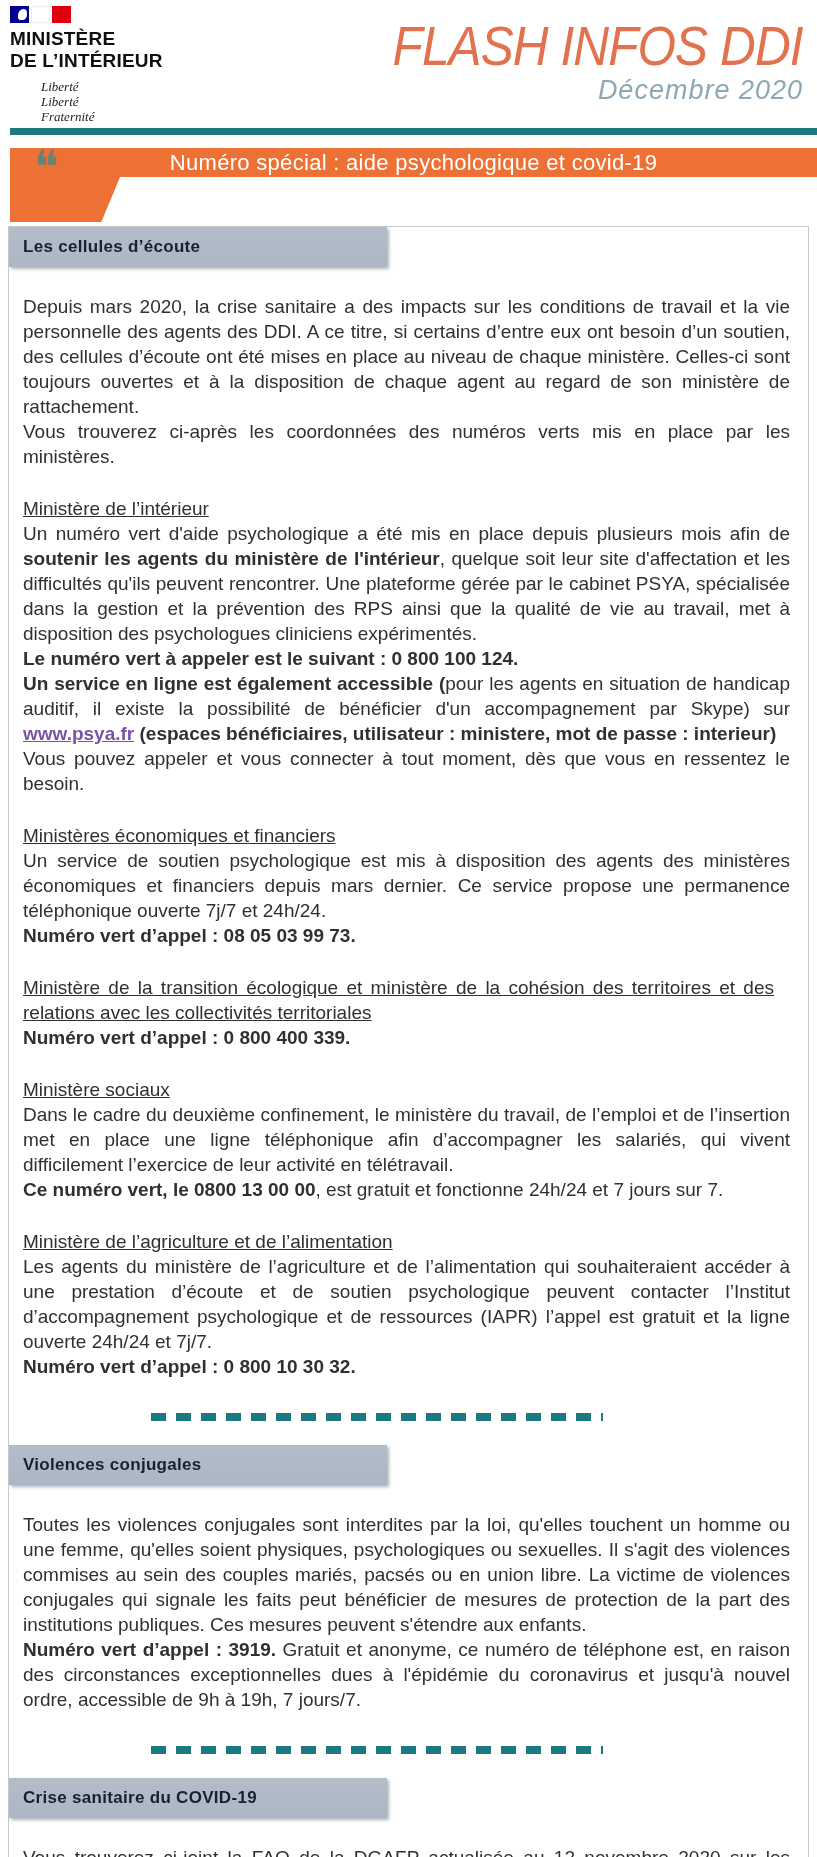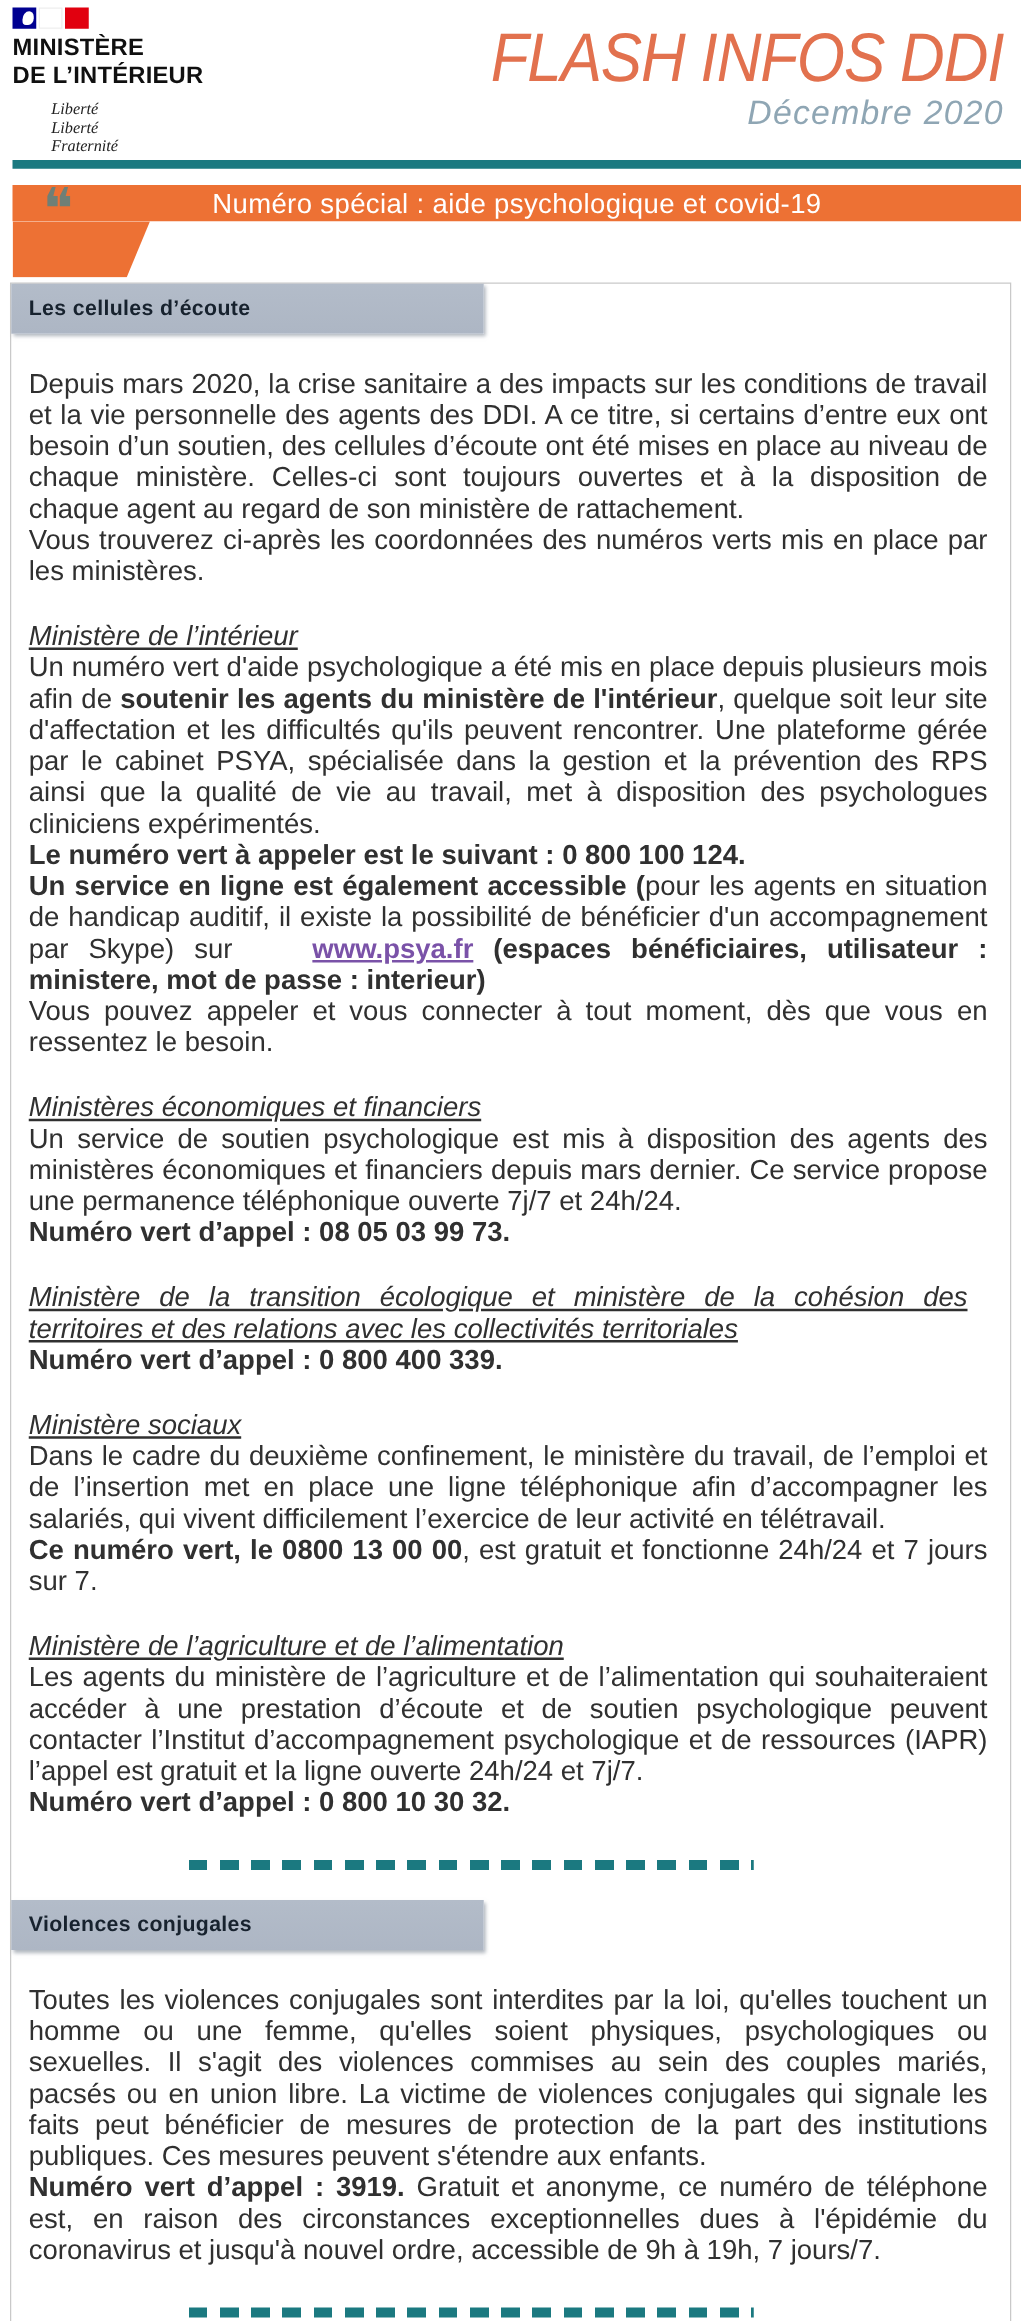--- a/index.html
+++ b/index.html
@@ -38,25 +38,25 @@
      justify-content:center; color:#fff; font-size:22px; letter-spacing:.3px;}
   .quote{position:absolute; left:24px; top:-4px; color:var(--quote-grey); font-size:46px; line-height:46px;}
   .banner-tail{width:110px; height:45px; background:var(--orange);
      clip-path:polygon(0 0,100% 0,83% 100%,0 100%);}
   
   .content-box{margin:4px 8px 0 8px; border:1px solid var(--border-grey); padding-bottom:34px;}
   .sec-title{width:378px; height:40px; background:linear-gradient(#b3bcc9,var(--boxgrey));
      color:var(--heading-text); font-weight:bold; font-size:17px; line-height:40px;
      padding-left:14px; box-sizing:border-box; box-shadow:2px 2px 3px rgba(110,120,135,.55);
      letter-spacing:.3px;}
-  .sec-body{padding:27px 18px 6px 14px; font-size:22px; line-height:25px; text-align:justify;}
+  .sec-body{padding:27px 18px 6px 14px; font-size:19px; line-height:25px; text-align:justify;}
   .para{margin:0;}
   .b{font-weight:bold;}
-  .subhead{margin:27px 16px 0 0; text-decoration:underline;font-style:italic;}
-  .link{color:var(--link); font-weight:bold; text-decoration:underline; cursor:pointer;margin-left:48px;}
+  .subhead{margin:27px 16px 0 0; text-decoration:underline;}
+  .link{color:var(--link); font-weight:bold; text-decoration:underline; cursor:pointer;}
   .divider{height:8px; width:452px; margin:28px 0 24px 142px;
      background:repeating-linear-gradient(90deg, var(--teal) 0 15px, transparent 15px 25px);}
 </style>
 </head>
 <body>
 
 <div class="header">
   <div class="logo">
     <div class="flag">
       <div class="blk b1">

